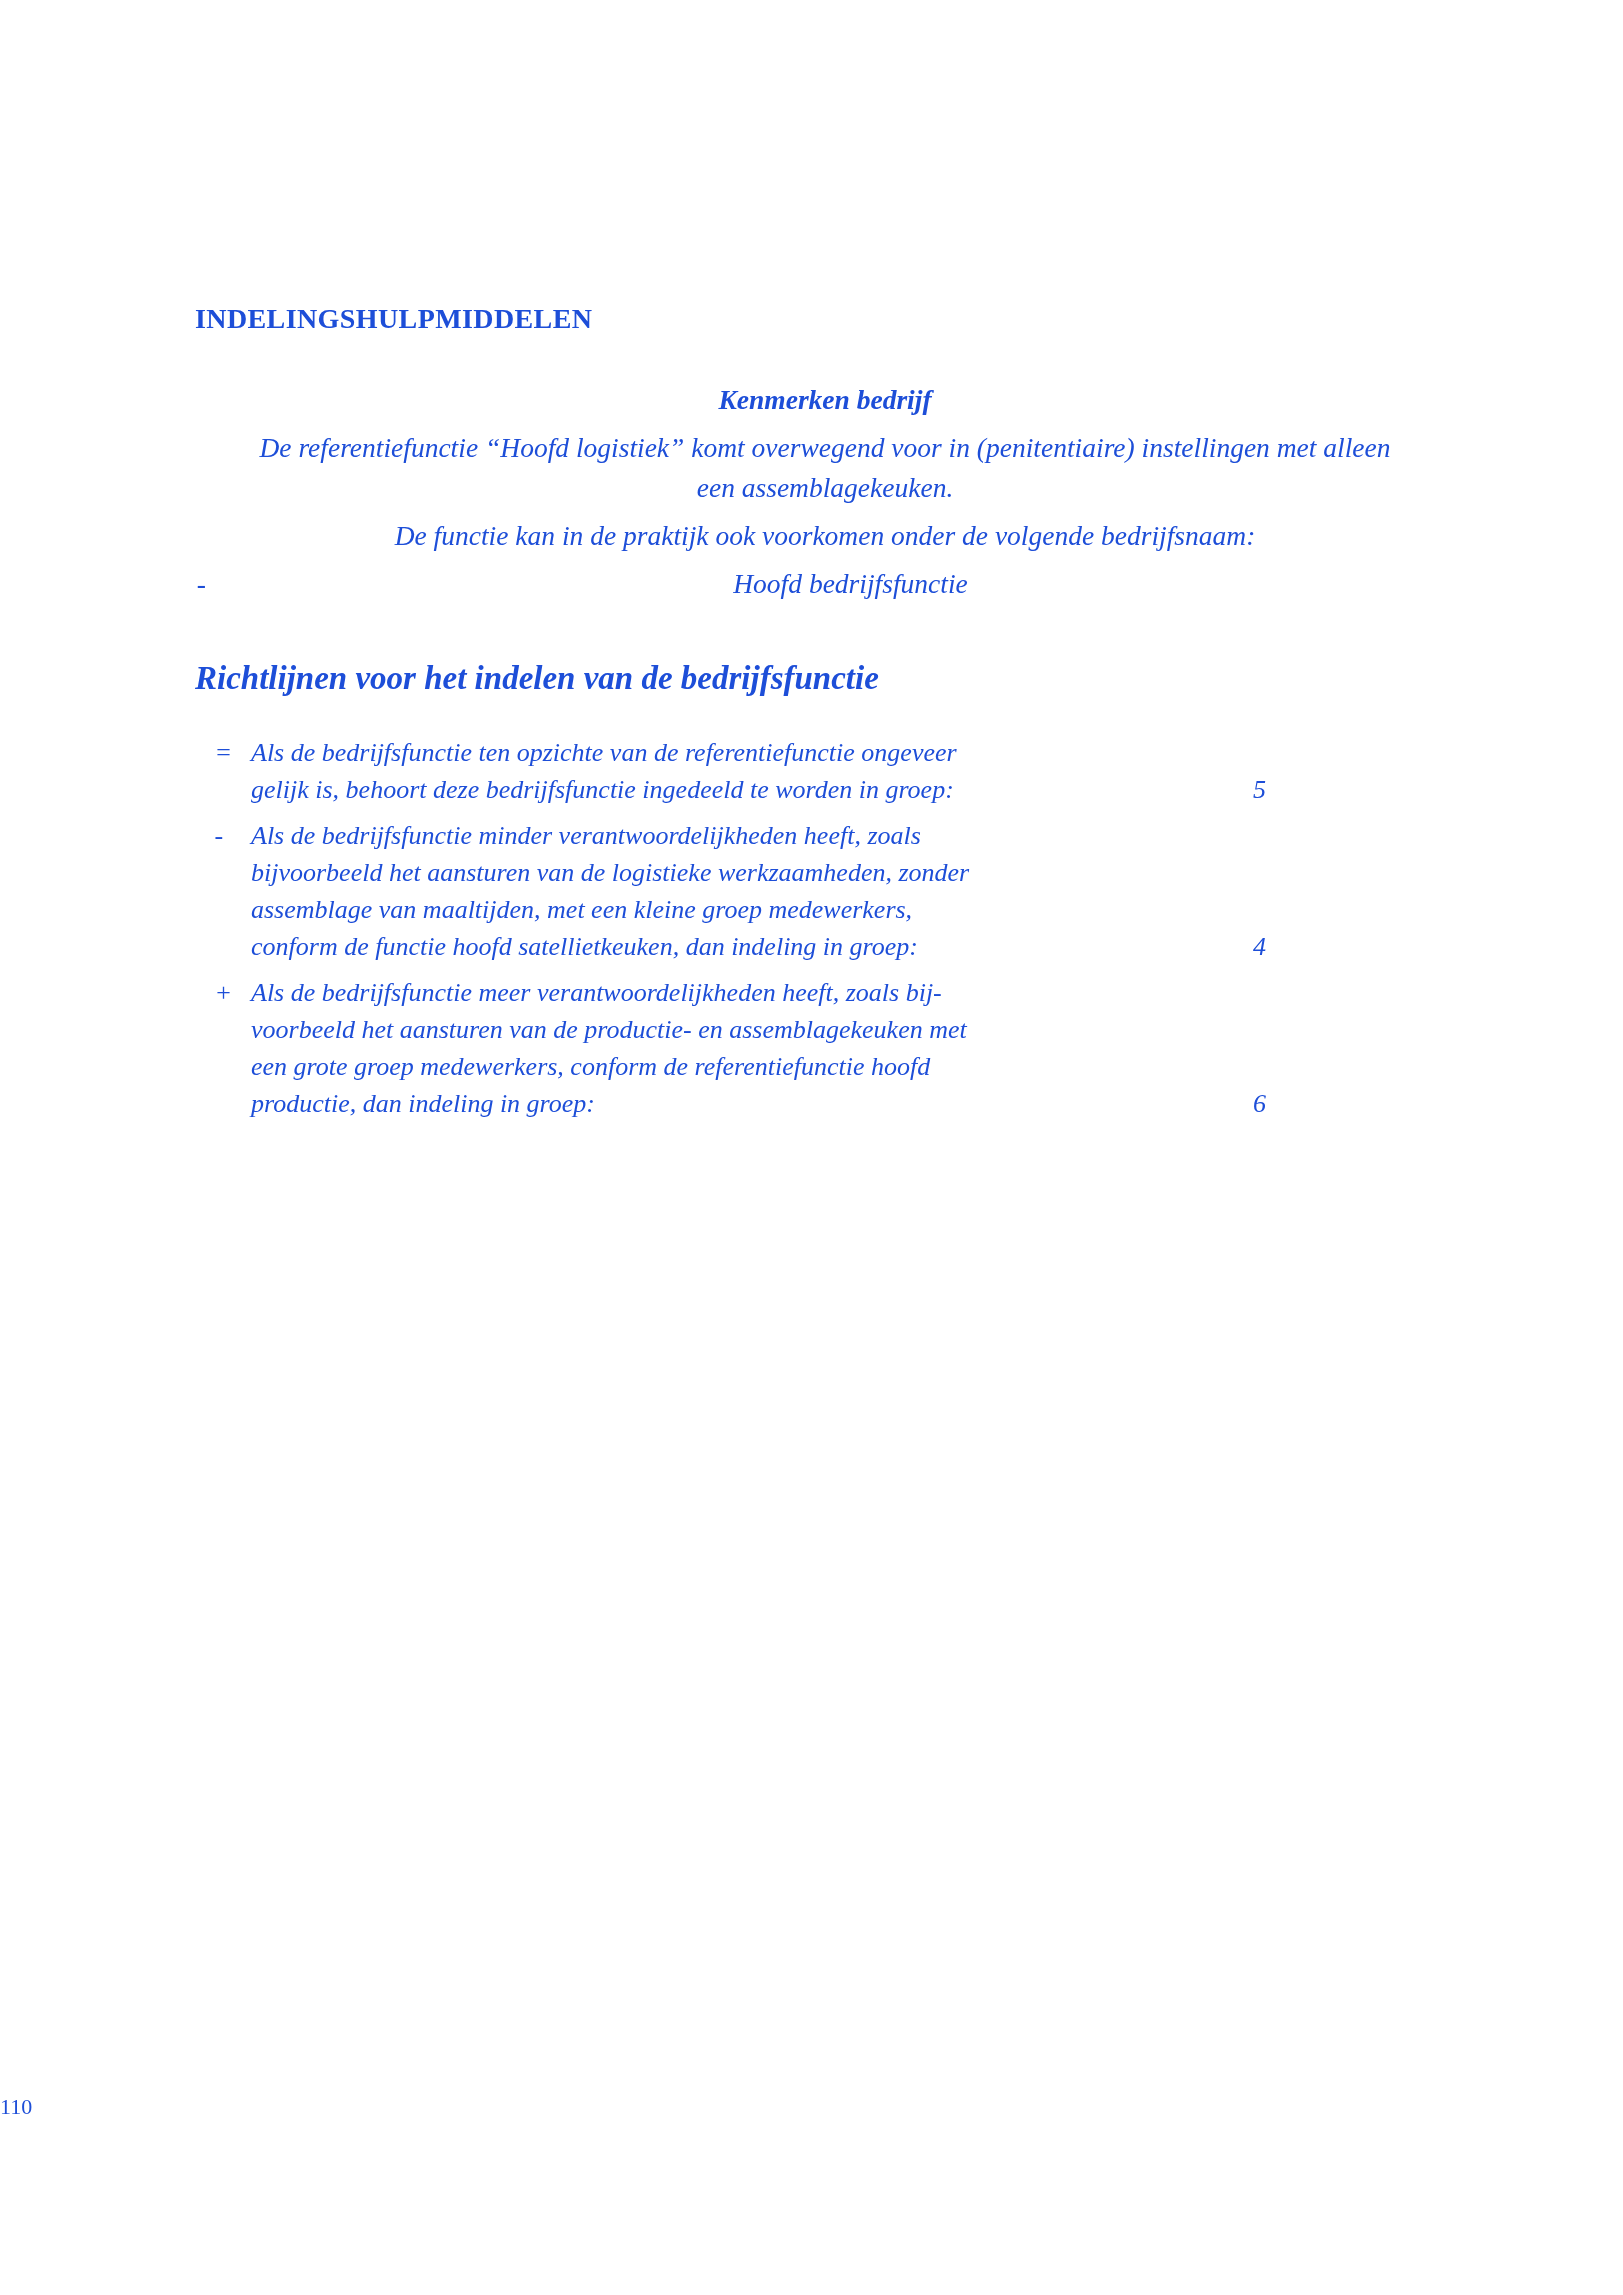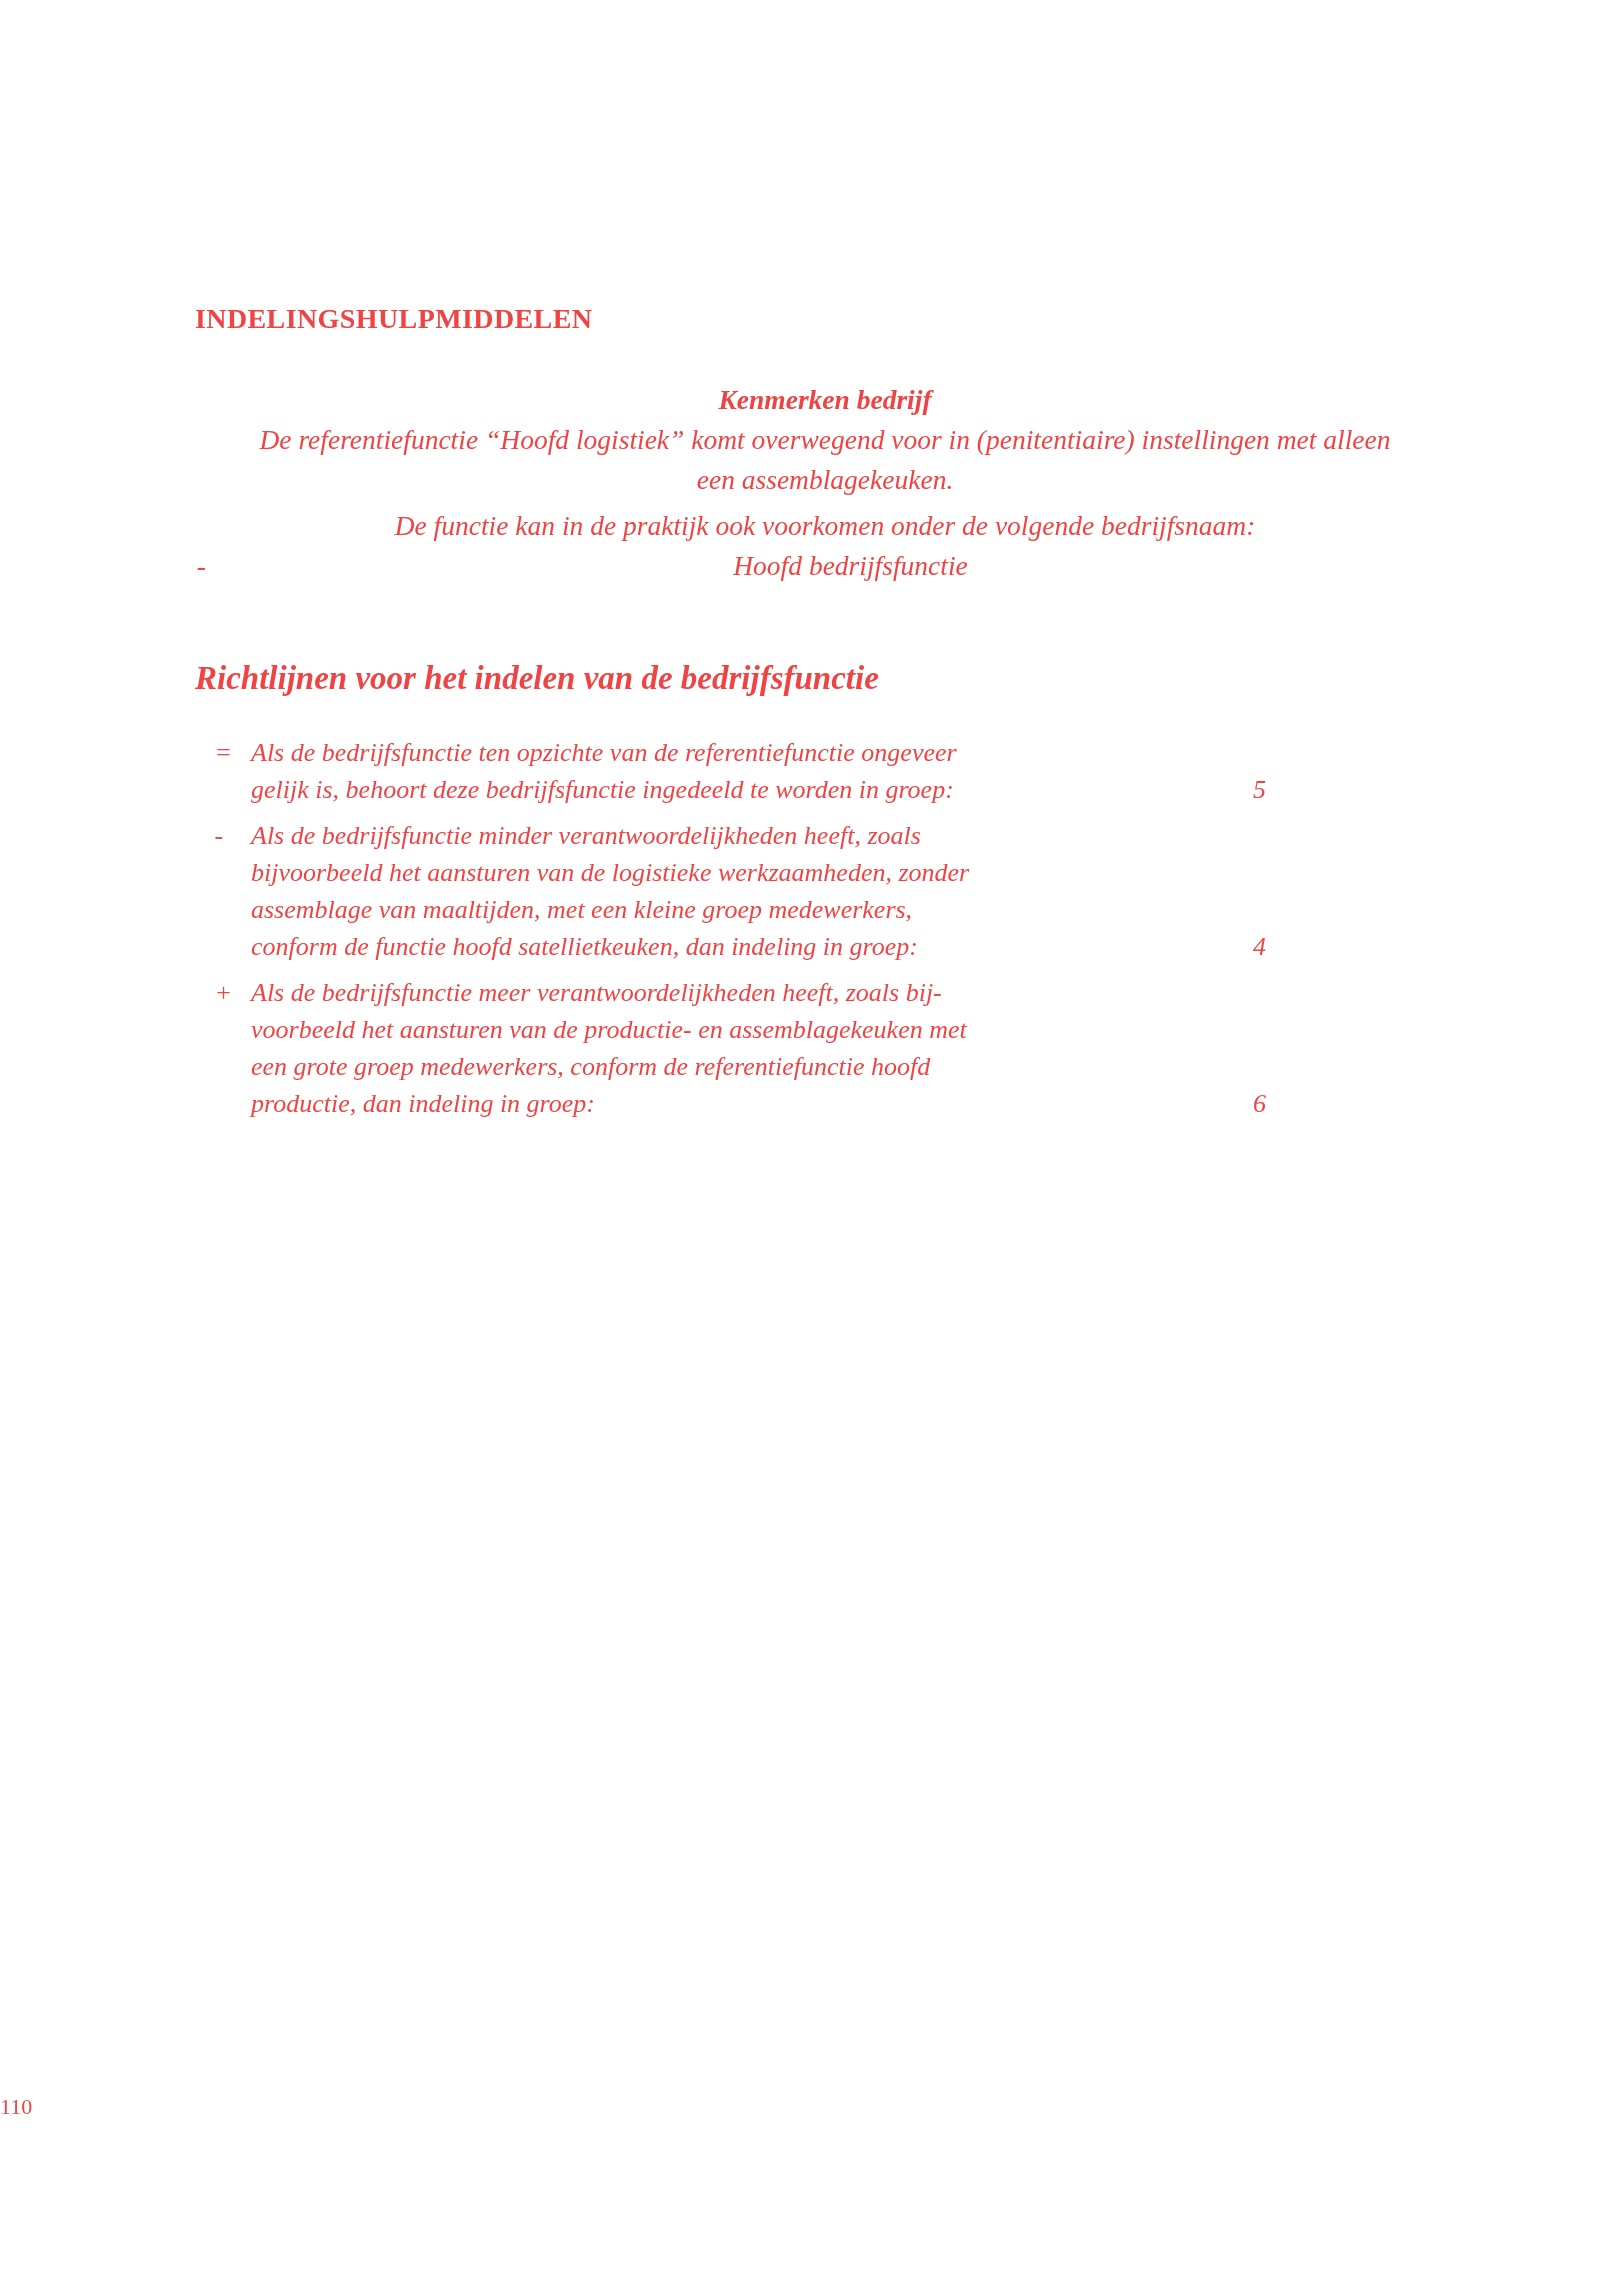--- a/index.html
+++ b/index.html
@@ -5,21 +5,21 @@
   html, body {
     margin: 0;
     padding: 0;
     background: #ffffff;
   }
   .page {
     position: relative;
     width: 1623px;
     height: 2295px;
     background: #ffffff;
-    color: #ef4444;
+    color: #1d4ed8;
     font-family: "Liberation Serif", "DejaVu Serif", serif;
     overflow: hidden;
     border-radius: 31px;
   }
 
   
   .doc-title {
     position: absolute;
     left: 195px;
     top: 302px;
@@ -43,21 +43,21 @@
     text-align: center;
   }
   .sec-kenmerken h2 {
     margin: 0;
     font-size: 27.5px;
     line-height: 40px;
     font-weight: bold;
     font-style: italic;
   }
   .sec-kenmerken p {
-    margin: 0;
+    margin: 8px;
   }
   .sec-kenmerken .para-2 {
     margin-top: 6.2px;
   }
   .alt-name-row {
     position: relative;
     line-height: 40px;
   }
   .alt-name-row .alt-marker {
     position: absolute;

